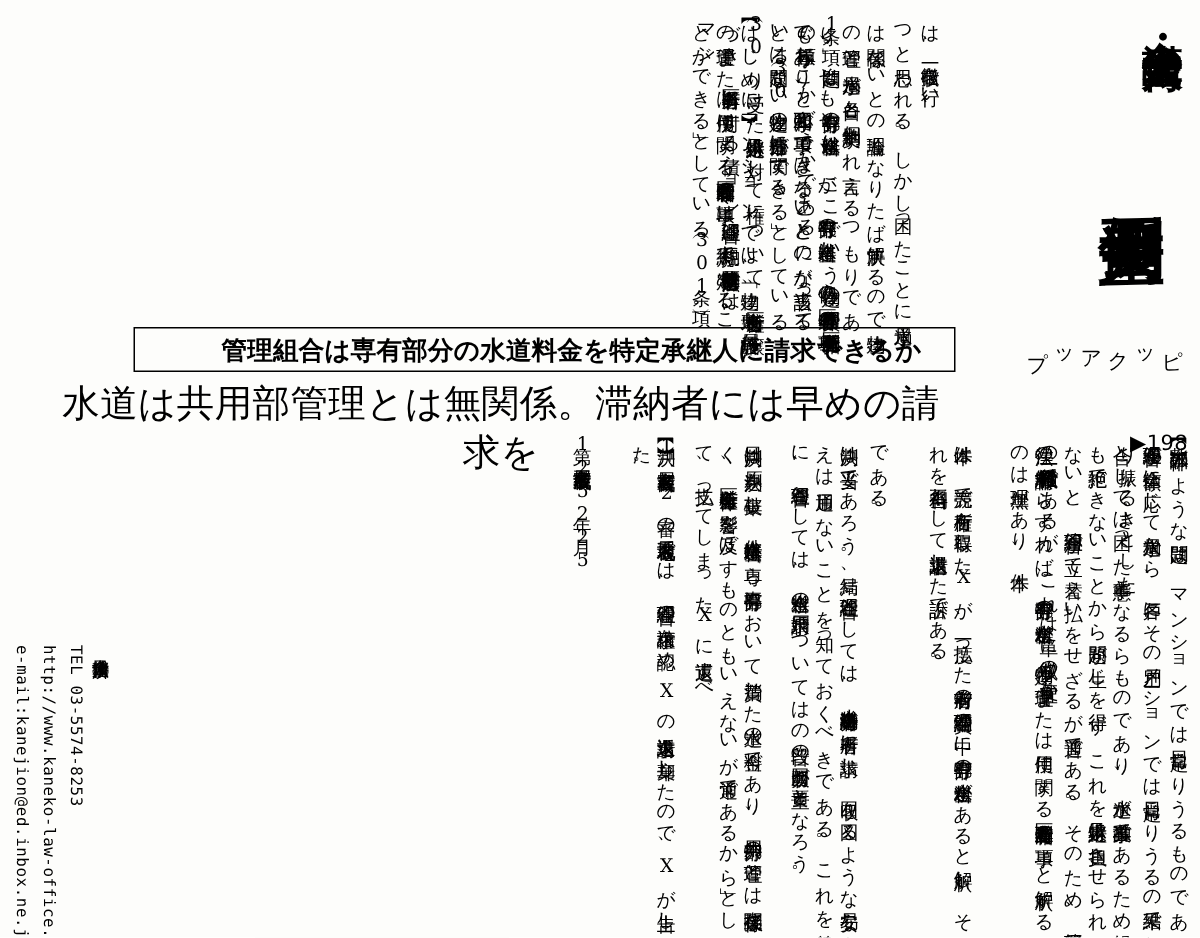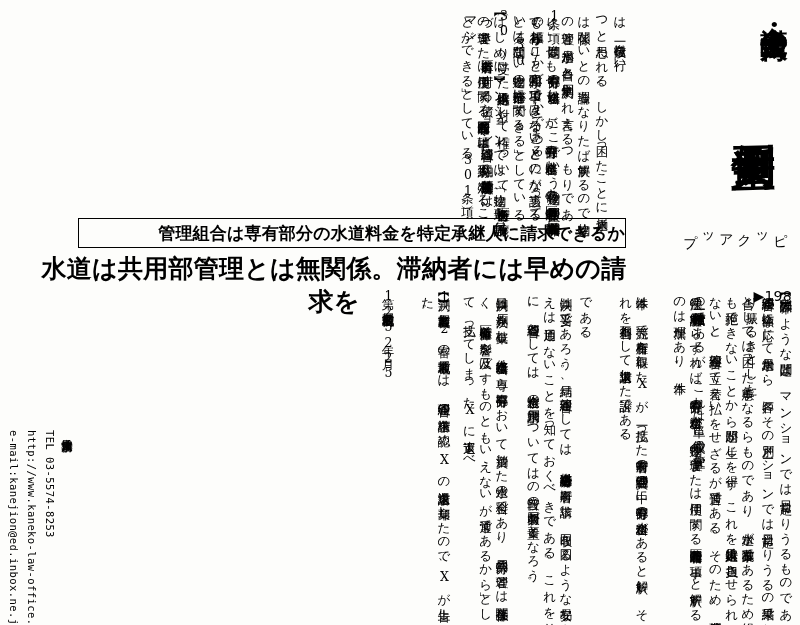--- a/index.html
+++ b/index.html
@@ -74,45 +74,45 @@
     top: 288px;
     right: 8px;
     font-size: 14px;
     font-family: "DejaVu Sans", "Liberation Sans", sans-serif;
     letter-spacing: 0.02em;
     white-space: nowrap;
   }
   
   #banner {
     position: absolute;
-    left: 78px;
+    left: 89px;
     top: 218px;
     width: 548px;
     height: 30px;
     border: 1.6px solid #000;
     box-sizing: border-box;
     display: flex;
     align-items: center;
-    justify-content: flex-end;
+    justify-content: center;
     padding-left: 36px;
   }
   #banner span {
     font-size: 17px;
     font-weight: bold;
     letter-spacing: 0.01em;
   }
   
   #headline {
     position: absolute;
     left: 34px;
     top: 252px;
     width: 600px;
     text-align: center;
     font-size: 25px;
-    font-weight: bold;
+    font-weight: normal;
     letter-spacing: 0.01em;
   }
   
   #contact {
     position: absolute;
     left: 6px;
     top: 430px;
     width: 70px;
     height: 190px;
   }

